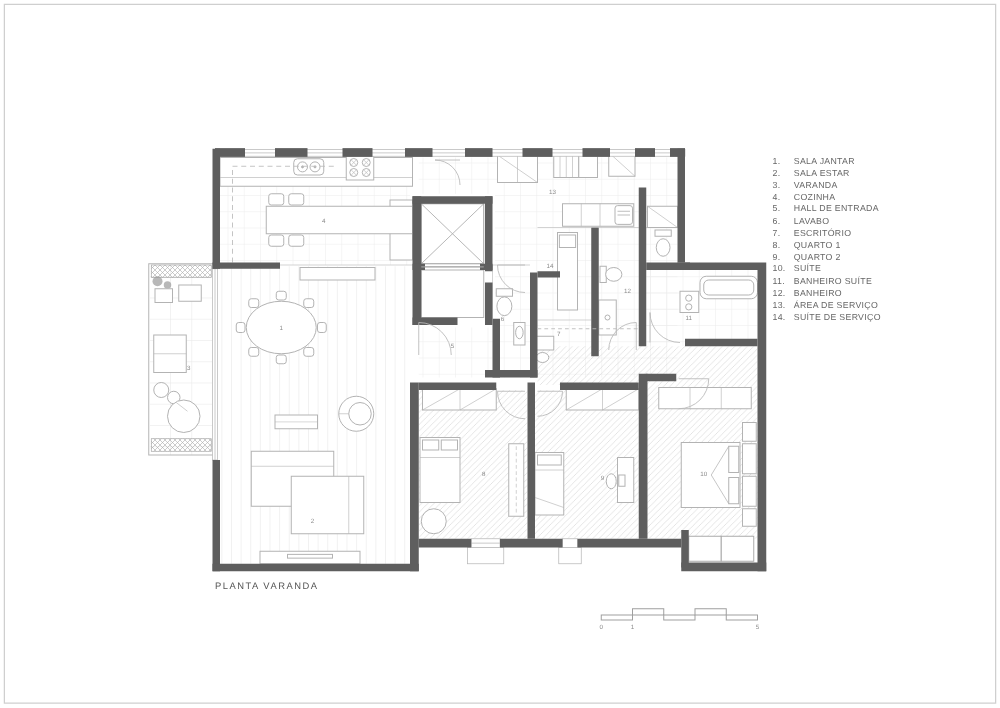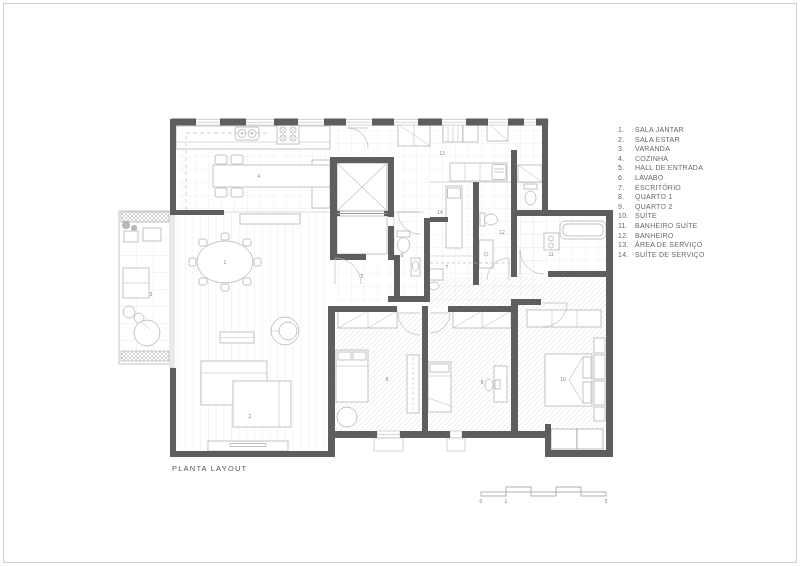--- a/index.html
+++ b/index.html
@@ -419,14 +419,14 @@
     <div class="legend-row">
         <span class="legend-num">13.</span>
         <span>ÁREA DE SERVIÇO</span>
       </div>
     <div class="legend-row">
         <span class="legend-num">14.</span>
         <span>SUÍTE DE SERVIÇO</span>
       </div>
   </div>
 
-  <div class="plan-title">PLANTA LAYOUT</div>
+  <div class="plan-title">PLANTA VARANDA</div>
 </div>
 
 </body></html>

